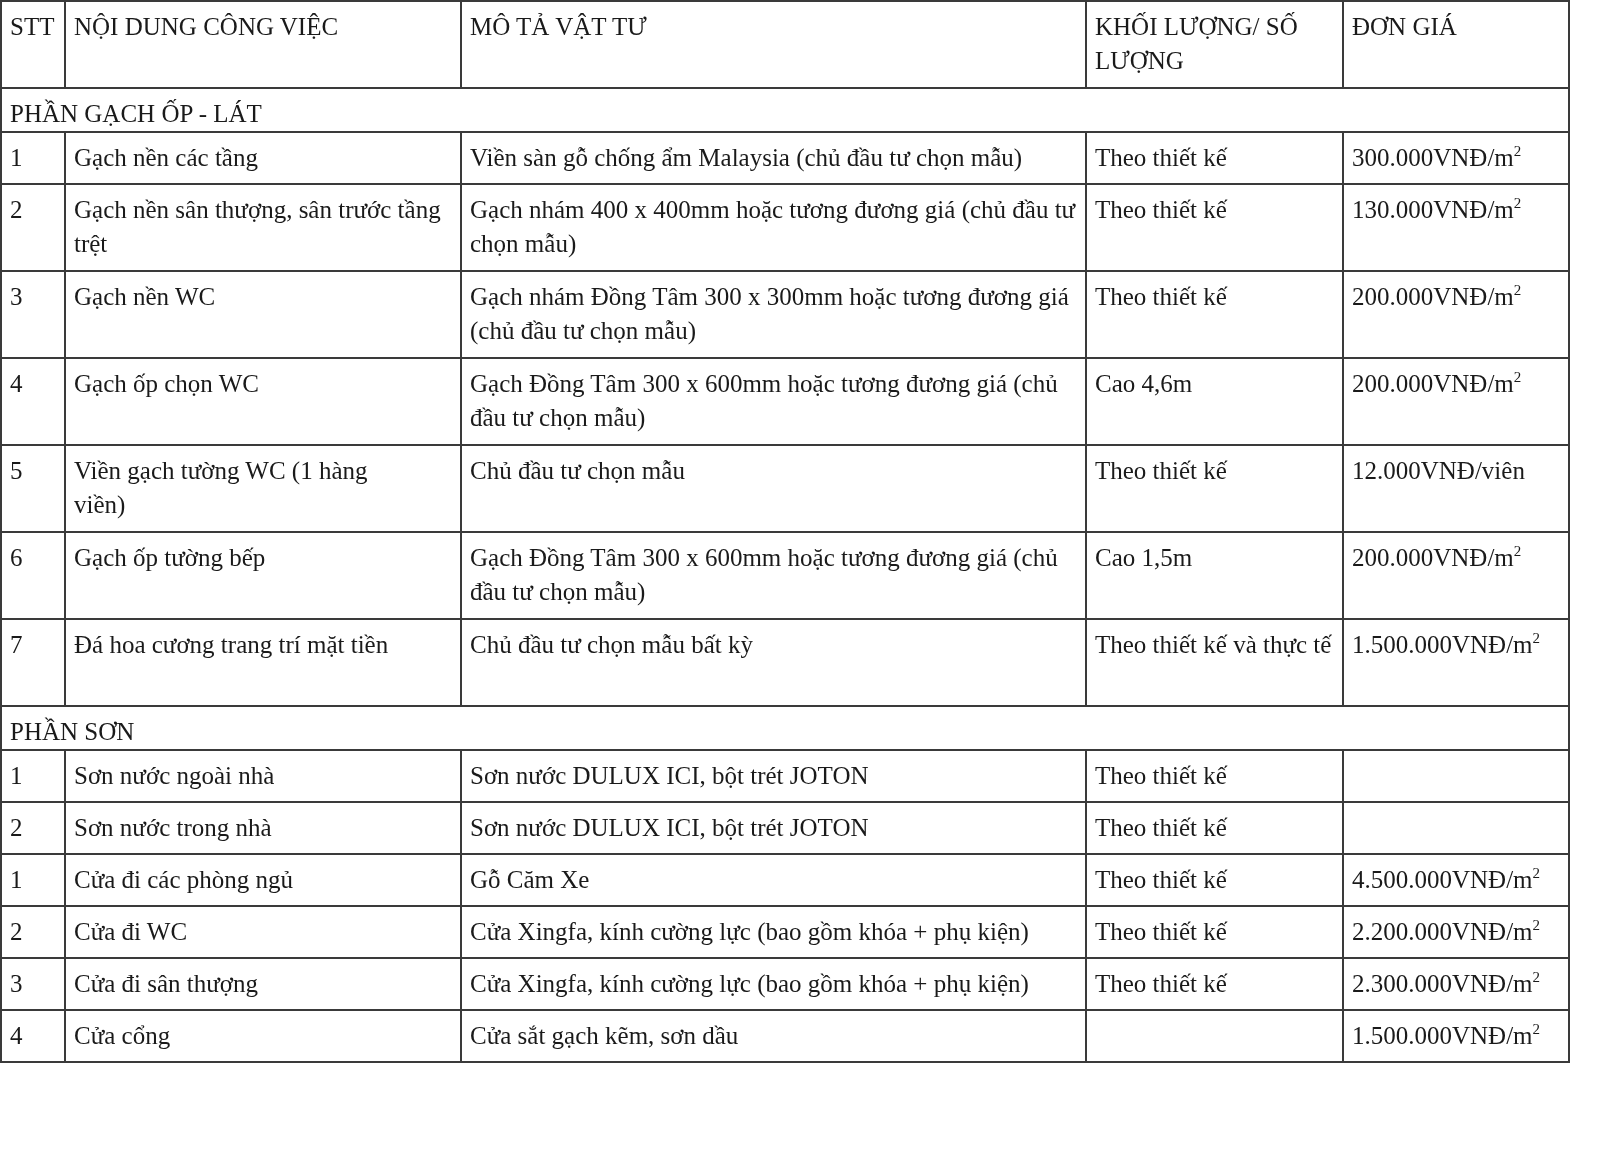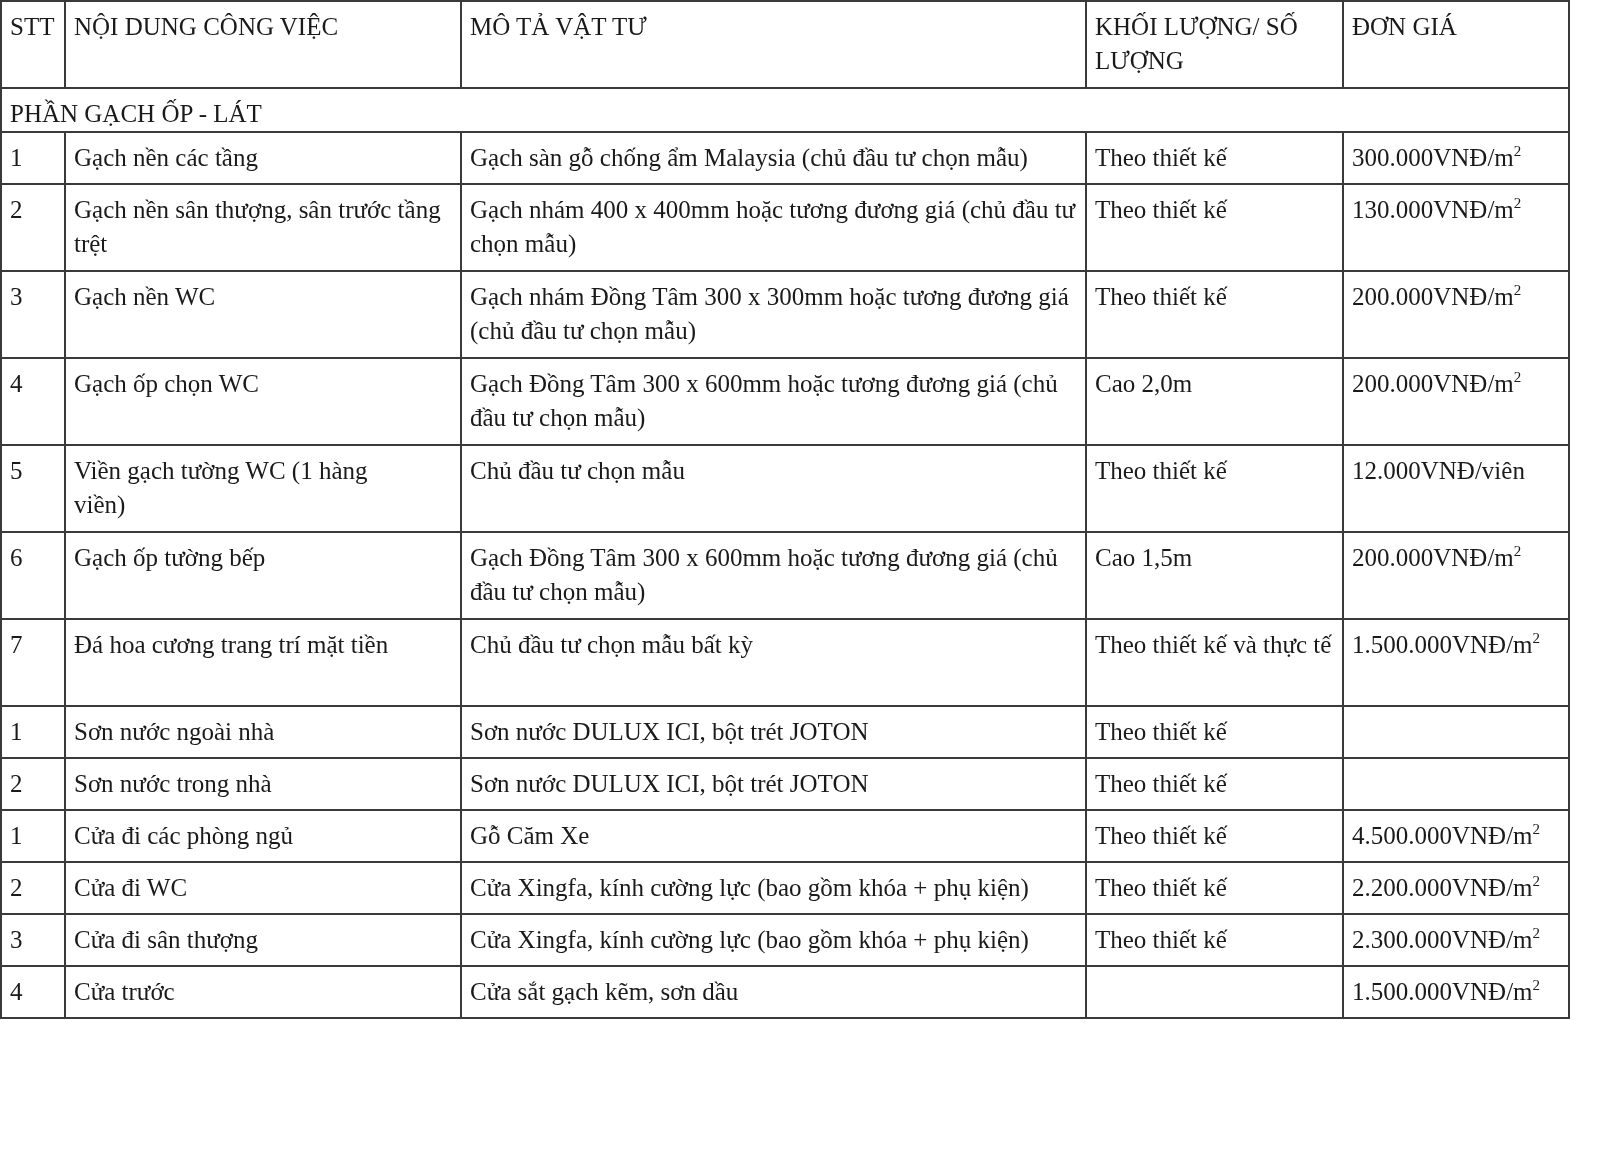--- a/index.html
+++ b/index.html
@@ -71,21 +71,21 @@
     </tr>
   </thead>
   <tbody>
 
     <tr class="section-row">
       <td class="section" colspan="5">PHẦN GẠCH ỐP - LÁT</td>
     </tr>
     <tr class="row-1l">
       <td>1</td>
       <td>Gạch nền các tầng</td>
-      <td>Gạch sàn gỗ chống ẩm Malaysia (chủ đầu tư chọn mẫu)</td>
+      <td>Viền sàn gỗ chống ẩm Malaysia (chủ đầu tư chọn mẫu)</td>
       <td>Theo thiết kế</td>
       <td class="price"><span>300.000VNĐ/m</span><sup>2</sup></td>
     </tr>
     <tr class="row-2l">
       <td>2</td>
       <td>Gạch nền sân thượng, sân trước tầng trệt</td>
       <td>Gạch nhám 400 x 400mm hoặc tương đương giá (chủ đầu tư chọn mẫu)</td>
       <td>Theo thiết kế</td>
       <td class="price"><span>130.000VNĐ/m</span><sup>2</sup></td>
     </tr>
@@ -93,21 +93,21 @@
       <td>3</td>
       <td>Gạch nền WC</td>
       <td>Gạch nhám Đồng Tâm 300 x 300mm hoặc tương đương giá (chủ đầu tư chọn mẫu)</td>
       <td>Theo thiết kế</td>
       <td class="price"><span>200.000VNĐ/m</span><sup>2</sup></td>
     </tr>
     <tr class="row-2l">
       <td>4</td>
       <td>Gạch ốp chọn WC</td>
       <td>Gạch Đồng Tâm 300 x 600mm hoặc tương đương giá (chủ đầu tư chọn mẫu)</td>
-      <td>Cao 2,0m</td>
+      <td>Cao 4,6m</td>
       <td class="price"><span>200.000VNĐ/m</span><sup>2</sup></td>
     </tr>
     <tr class="row-2l">
       <td>5</td>
       <td style="padding-right:38px">Viền gạch tường WC (1 hàng viền)</td>
       <td>Chủ đầu tư chọn mẫu</td>
       <td>Theo thiết kế</td>
       <td class="price"><span>12.000VNĐ/viên</span><sup></sup></td>
     </tr>
     <tr class="row-2l">
@@ -118,20 +118,23 @@
       <td class="price"><span>200.000VNĐ/m</span><sup>2</sup></td>
     </tr>
     <tr class="row-2l">
       <td>7</td>
       <td>Đá hoa cương trang trí mặt tiền</td>
       <td>Chủ đầu tư chọn mẫu bất kỳ</td>
       <td>Theo thiết kế và thực tế</td>
       <td class="price"><span>1.500.000VNĐ/m</span><sup>2</sup></td>
     </tr>
 
+    <tr class="section-row">
+      <td class="section" colspan="5">PHẦN SƠN</td>
+    </tr>
     <tr class="row-1l">
       <td>1</td>
       <td>Sơn nước ngoài nhà</td>
       <td>Sơn nước DULUX ICI, bột trét JOTON</td>
       <td>Theo thiết kế</td>
       <td class="price"><span></span><sup></sup></td>
     </tr>
     <tr class="row-1l">
       <td>2</td>
       <td>Sơn nước trong nhà</td>
@@ -156,19 +159,19 @@
     </tr>
     <tr class="row-1l">
       <td>3</td>
       <td>Cửa đi sân thượng</td>
       <td>Cửa Xingfa, kính cường lực (bao gồm khóa + phụ kiện)</td>
       <td>Theo thiết kế</td>
       <td class="price"><span>2.300.000VNĐ/m</span><sup>2</sup></td>
     </tr>
     <tr class="row-1l">
       <td>4</td>
-      <td>Cửa trước</td>
+      <td>Cửa cổng</td>
       <td>Cửa sắt gạch kẽm, sơn dầu</td>
       <td></td>
       <td class="price"><span>1.500.000VNĐ/m</span><sup>2</sup></td>
     </tr>
   </tbody>
 </table>
 
 </body></html>

